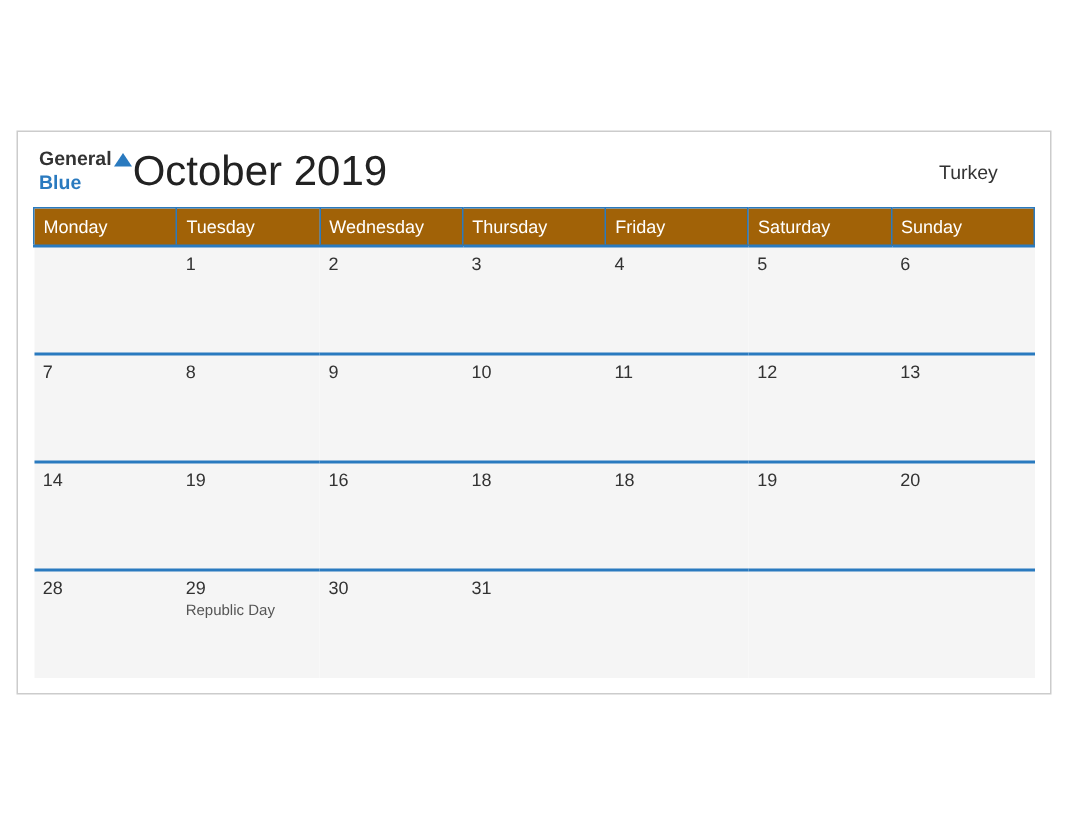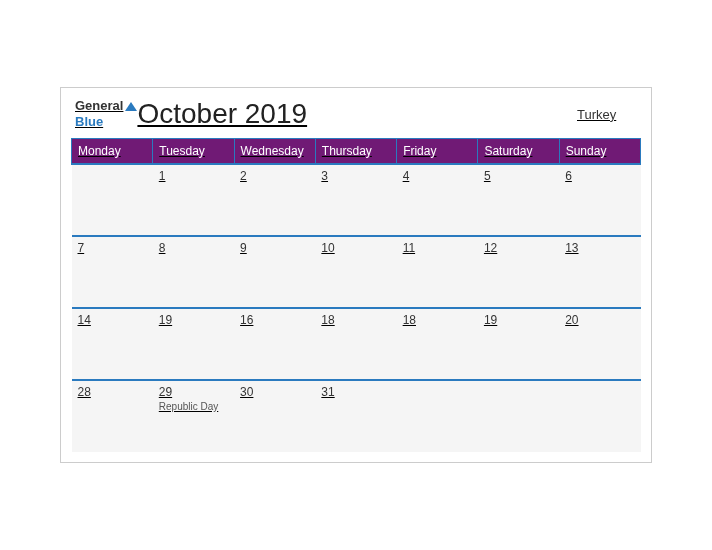--- a/index.html
+++ b/index.html
@@ -7,25 +7,24 @@
       font-family: Arial, sans-serif;
       background: #fff;
       display: flex;
       justify-content: center;
       align-items: center;
       width: 712px;
       height: 550px;
       overflow: hidden;
     }
     .calendar-container {
-      width: 592px;
+      width: 690px;
       background: #fff;
       border: 1px solid #ccc;
       padding: 10px 10px 10px 10px;
-      text-decoration: underline;
     }
     .calendar-header {
       display: flex;
       justify-content: space-between;
       align-items: center;
       margin-bottom: 8px;
       padding: 0 4px;
     }
     .logo {
       display: flex;
@@ -56,21 +55,21 @@
       font-size: 13px;
       color: #333;
       text-align: left;
       min-width: 60px;
     }
     .calendar-grid {
       width: 100%;
       border-collapse: collapse;
     }
     .calendar-grid th {
-      background: #701a75;
+      background: #a16207;
       color: #fff;
       font-size: 12px;
       font-weight: normal;
       padding: 5px 6px;
       text-align: left;
       border: 1px solid #2a7abf;
     }
     .calendar-grid td {
       border-top: 2px solid #2a7abf;
       border-bottom: none;

